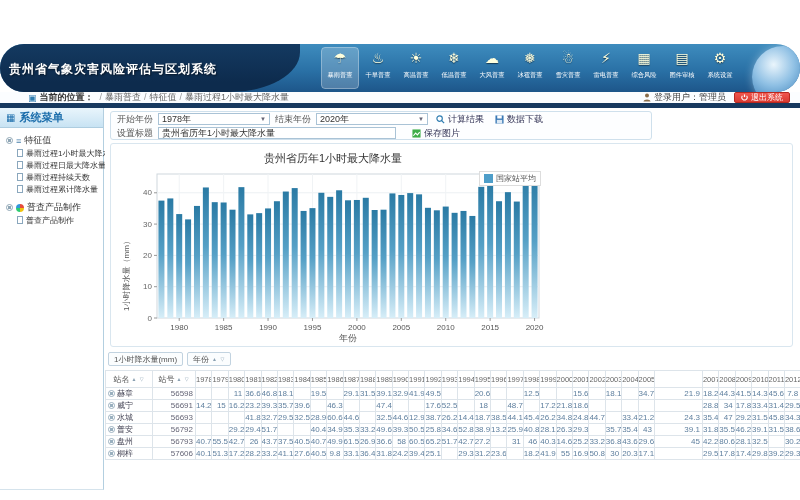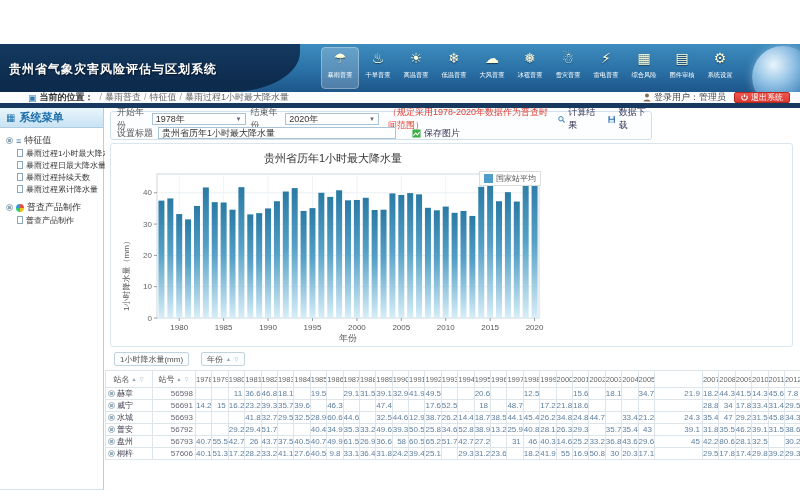--- a/index.html
+++ b/index.html
@@ -2,21 +2,21 @@
 <html><head>
 <meta charset="utf-8">
 <style>
   * { margin:0; padding:0; box-sizing:border-box; }
   html,body { background:#fff; }
   body { font-family:"Liberation Sans","DejaVu Sans",sans-serif; }
   #page { position:relative; width:800px; height:500px; background:#fff; overflow:hidden; }
 
   
   .banner { position:absolute; left:0; top:44px; width:800px; height:48px;
-    background:linear-gradient(180deg,#3e8cbe 0%,#2a71a6 55%,#1d568a 100%); overflow:hidden; }
+    background:linear-gradient(180deg,#3e8cbe 0%,#2a71a6 55%,#1d568a 100%); overflow:hidden;border-radius:24px; }
   .banner-dark { position:absolute; left:0; top:0; width:300px; height:48px;
     background:linear-gradient(180deg,#143a61 0%,#0d2b4d 80%); border-bottom-right-radius:70px 40px; }
   .banner-title { position:absolute; left:9px; top:17px; color:#fff; font-size:12px; font-weight:bold;
     letter-spacing:1px; text-shadow:1px 1px 2px rgba(0,0,0,.6); }
   .globe { position:absolute; right:-14px; top:2px; width:62px; height:62px; border-radius:50%;
     background:radial-gradient(circle at 35% 30%, #eaf5fc 0%, #8fc0e4 35%, #3a7fb8 70%, #16497c 100%);
     box-shadow:0 0 8px rgba(255,255,255,.35); }
   .banner-nav { position:absolute; right:62px; top:4px; display:flex; gap:2px; }
   .nav-item { width:36px; height:40px; display:flex; flex-direction:column; align-items:center;
     justify-content:flex-start; cursor:pointer; border-radius:3px; padding-top:2px; }
@@ -72,21 +72,21 @@
   
   .chart-region { position:absolute; left:5px; top:35px; width:683px; height:204px;
     border:1px solid #d9e6ef; border-radius:3px; background:#fff; }
   .chart-box { position:absolute; left:6px; top:3px; width:432px; height:197px; background:#fff; }
   .chart-title { text-align:center; font-size:11px; color:#333; padding-top:4px; }
   .legend { position:absolute; right:8px; top:24px; border:1px solid #ddd; background:#fff;
     display:flex; align-items:center; gap:3px; padding:1px 4px; font-size:8px; color:#555; }
   .legend-swatch { width:9px; height:9px; background:#4f9ec9; }
 
   
-  .filter-row { position:absolute; left:9px; top:244px; height:16px; display:flex; gap:12px; font-size:8px; color:#555; }
+  .filter-row { position:absolute; left:3px; top:244px; height:16px; display:flex; gap:4px; font-size:8px; color:#555; }
   .chip { border:1px solid #c2d3e0; background:#fbfdfe; border-radius:2px; height:14px; display:flex;
     align-items:center; padding:0 5px; gap:3px; cursor:pointer; white-space:nowrap; }
   .sort-arrows { font-size:5px; color:#8aa0b2; letter-spacing:1px; }
   .grid-wrap { position:absolute; left:0; top:262px; width:695px; height:100px; overflow:hidden; }
   table.grid { border-collapse:collapse; table-layout:fixed; width:697px; }
   .grid th, .grid td { border:1px solid #dde4ea; font-weight:normal; overflow:hidden; white-space:nowrap; }
   .grid th { height:17px; font-size:7.5px; color:#666; text-align:center; background:#fff; }
   .grid td { height:12px; font-size:8px; color:#5e7f9e; text-align:right; padding-right:2px; }
   .grid td.c-name { text-align:left; color:#445; padding-left:2px; }
   .grid td.c-id { text-align:right; color:#667; padding-left:2px; }
@@ -229,21 +229,20 @@
         <span>开始年份</span>
         <span class="sel-box">
           <span>1978年</span>
           <span class="sel-arrow">▼</span>
         </span>
         <span>结束年份</span>
         <span class="sel-box">
           <span>2020年</span>
           <span class="sel-arrow">▼</span>
         </span>
-        <span class="note-red">（规定采用1978-2020年数据作为普查时间范围）</span>
         <span class="mini-btn">
           <svg class="icon-svg" width="9" height="9" viewBox="0 0 10 10">
               <circle cx="4" cy="4" r="3" stroke="#2e7cb0" stroke-width="1.3" fill="none"></circle>
               <path d="M6.3 6.3 L9 9" stroke="#2e7cb0" stroke-width="1.4"></path>
             </svg>
           <span>计算结果</span>
         </span>
         <span class="mini-btn">
           <svg class="icon-svg" width="9" height="9" viewBox="0 0 10 10">
               <rect x="0.5" y="0.5" width="9" height="9" fill="#3a78b5"></rect>

